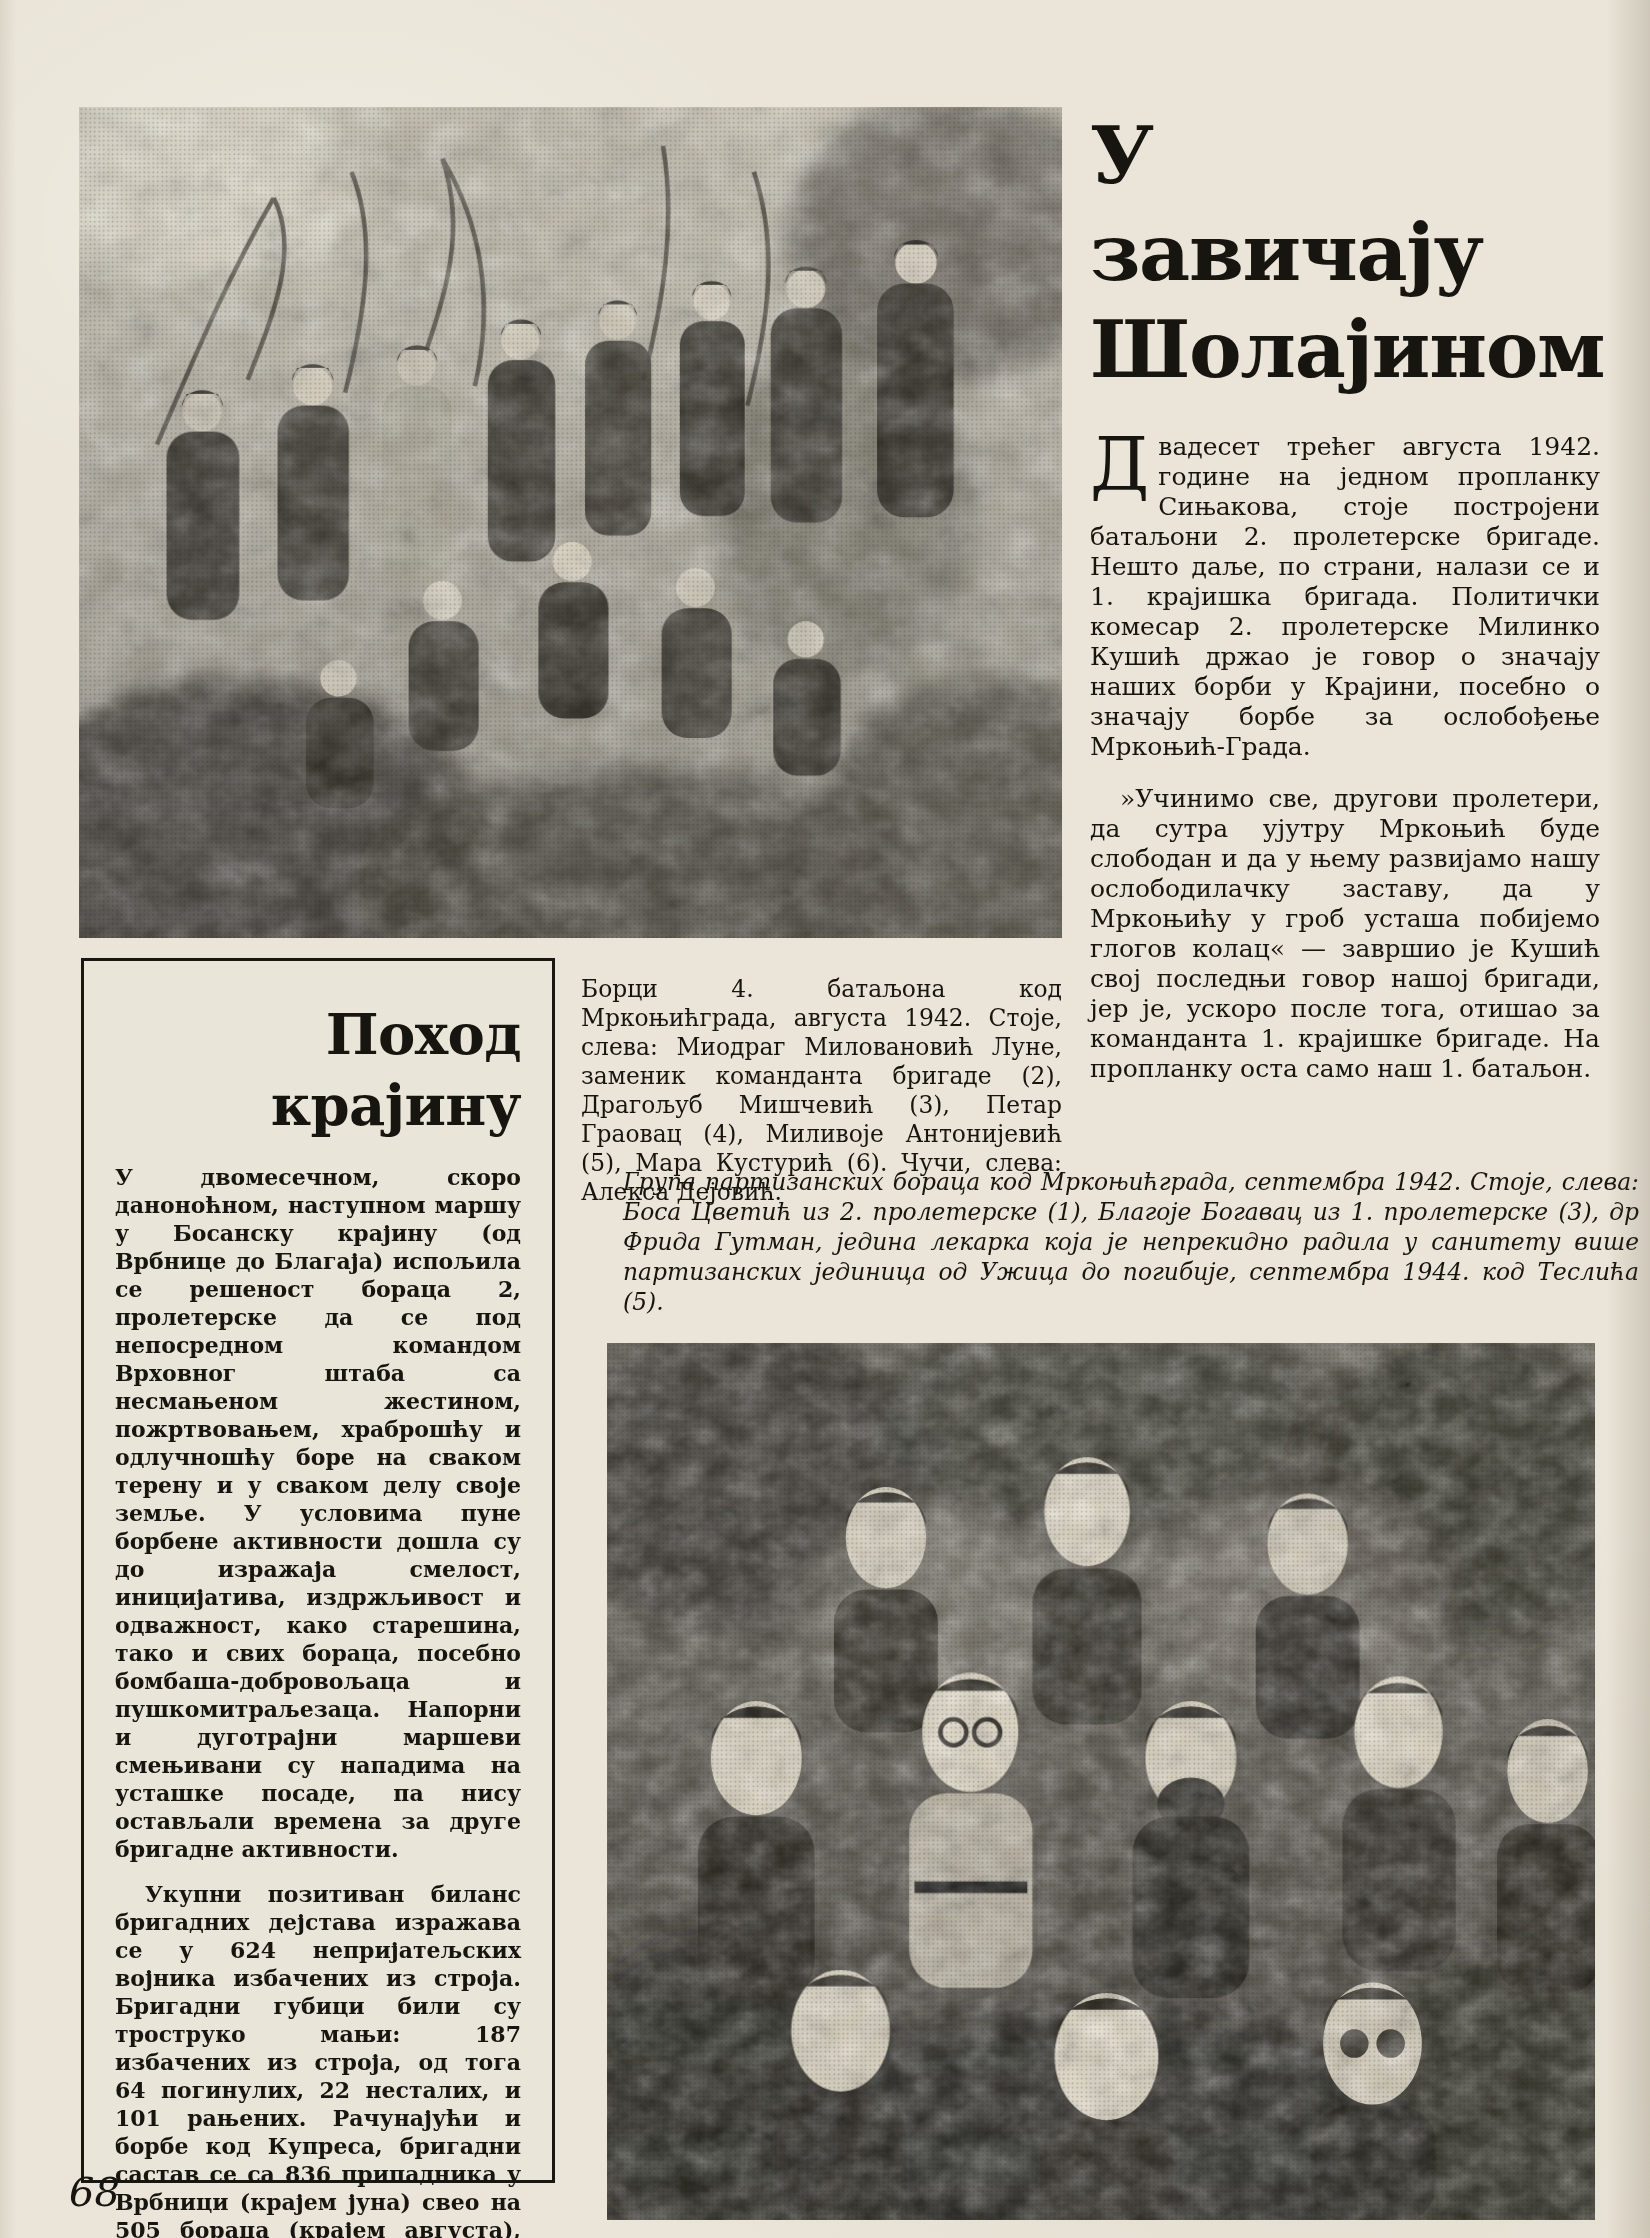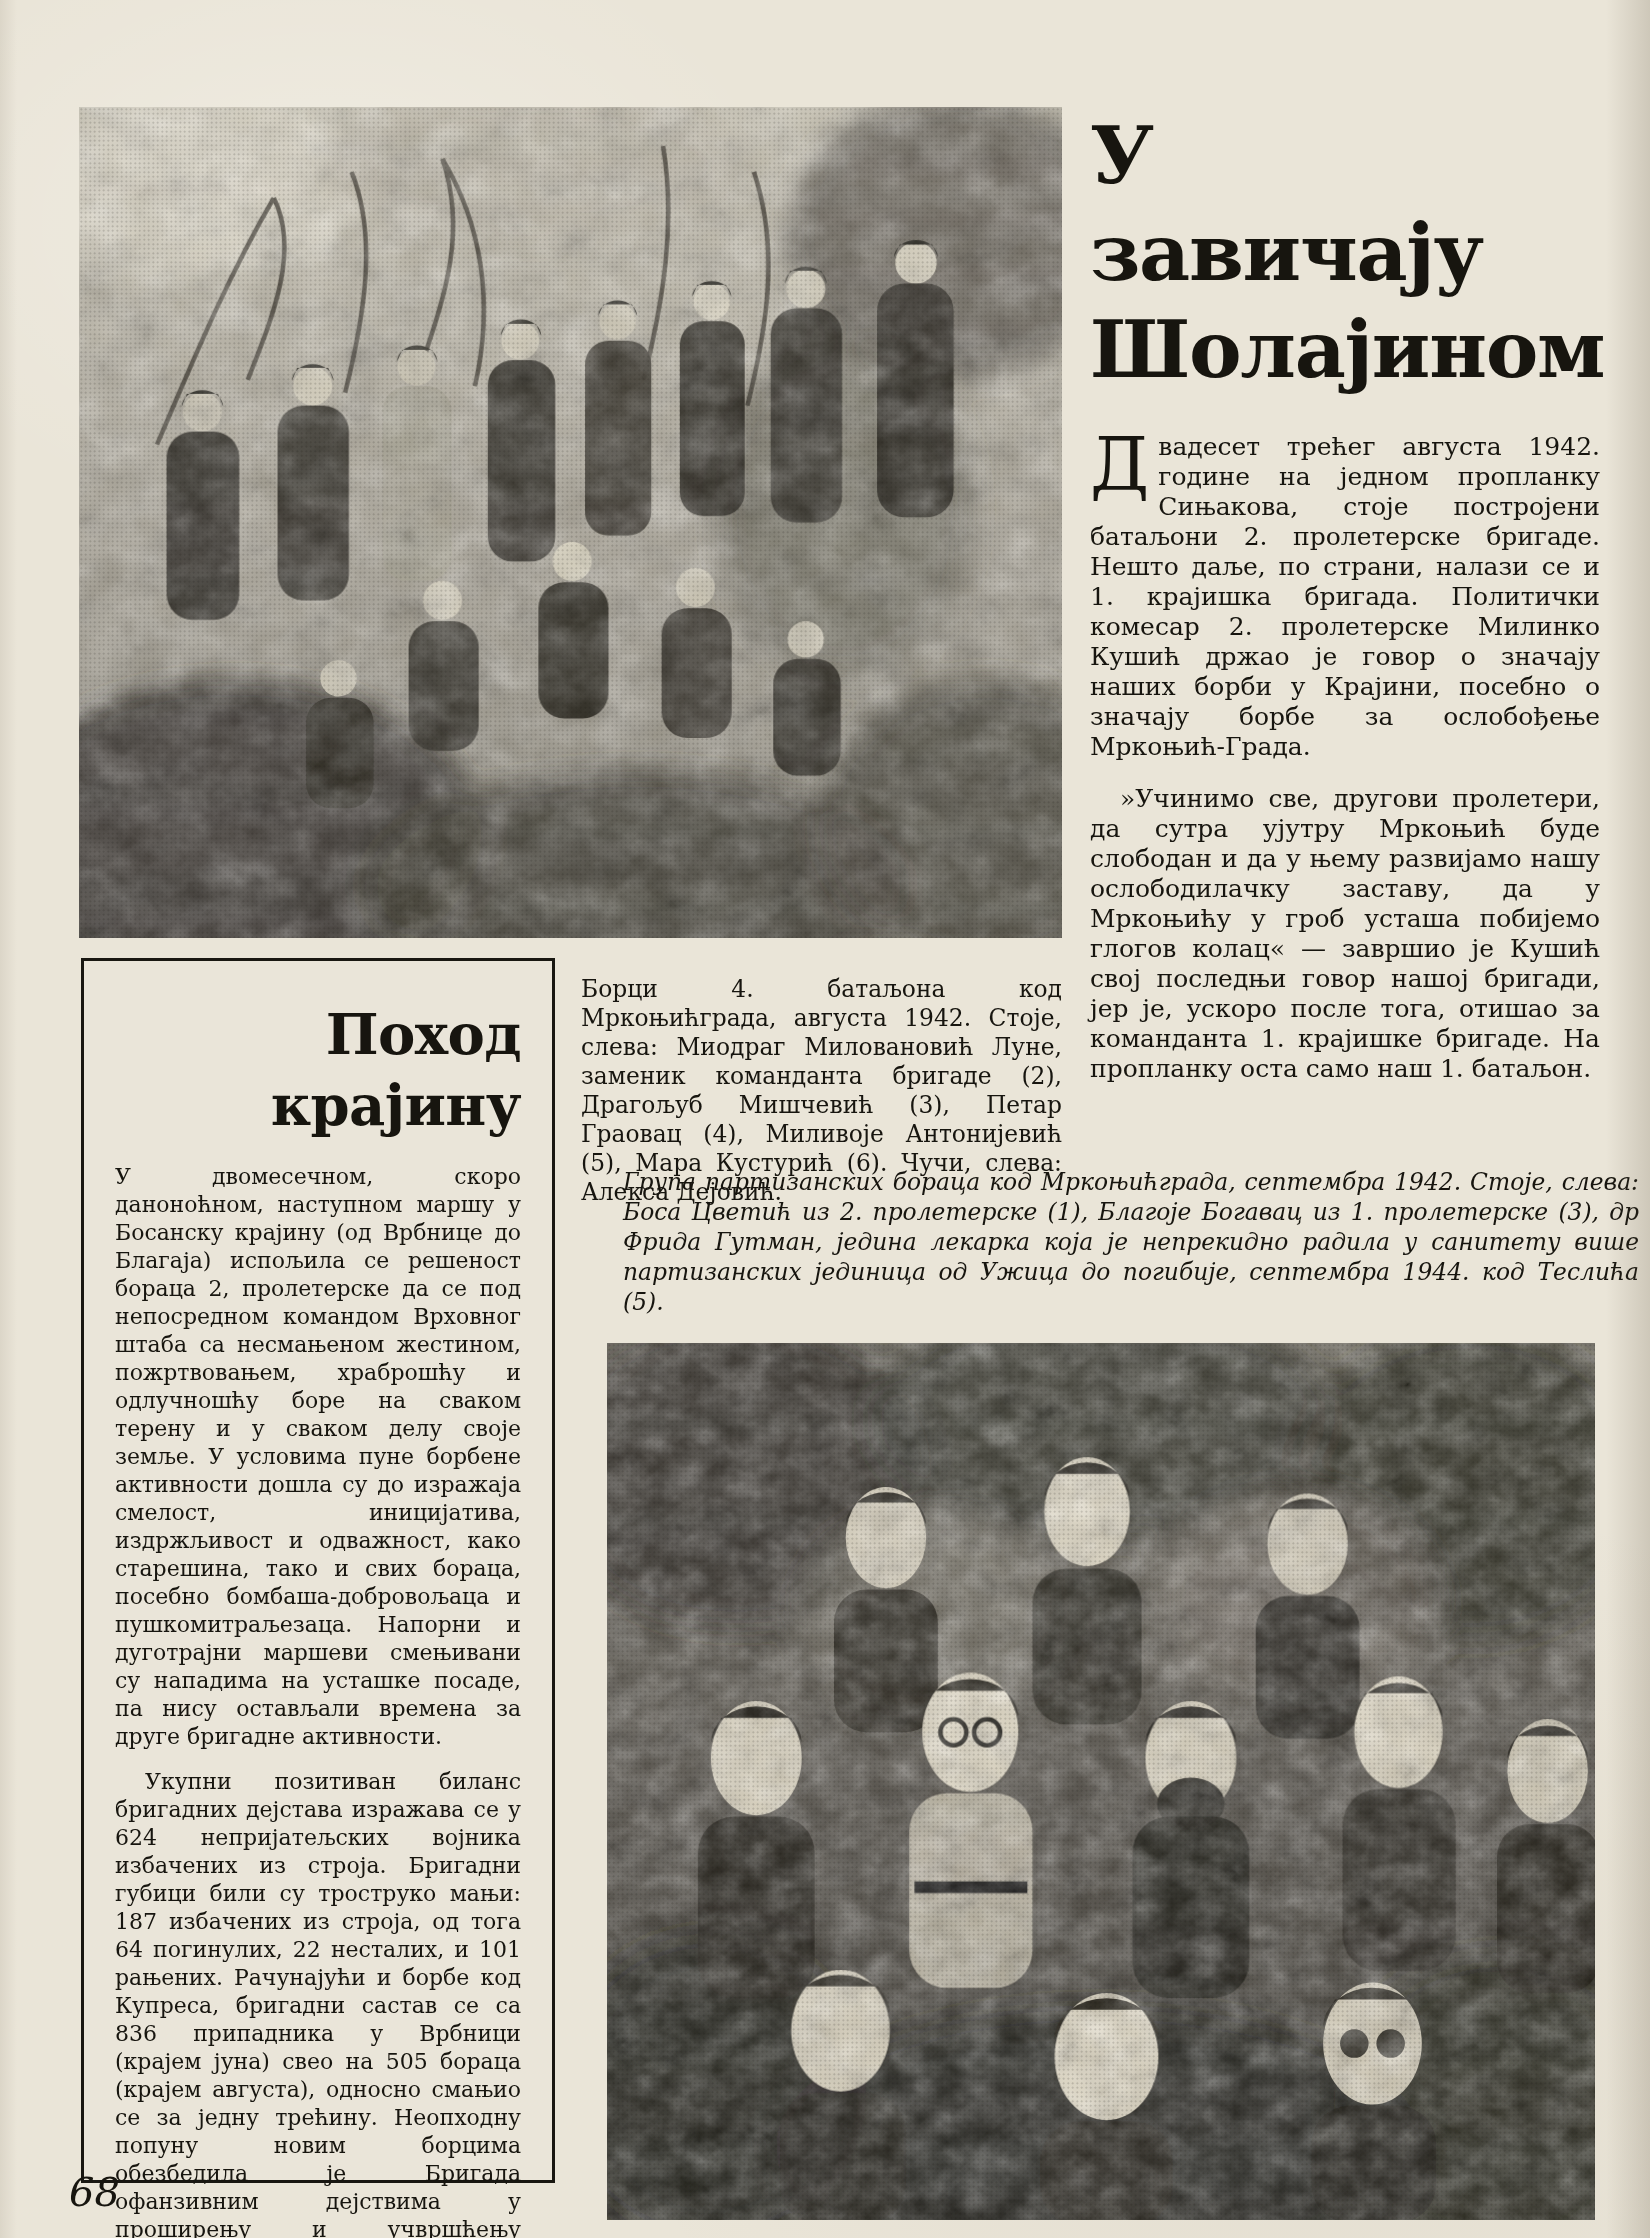--- a/index.html
+++ b/index.html
@@ -72,20 +72,21 @@
   }
   .box-inner{padding:26px 31px 0 31px;}
   .box-title{
     margin:11.7px 0 0 0;text-align:right;
     font-weight:bold;font-size:56px;line-height:71px;letter-spacing:-0.6px;
   }
   .box p{
     margin:17px 0 0 0;
     font-size:22px;line-height:28px;
     text-align:justify;
+    font-weight:bold;
   }
   .box p.tight{margin-top:22px;}
   .page-number{
     position:absolute;left:69px;top:2166px;
     font-style:italic;font-size:40px;line-height:52px;
   }
 </style>
 </head>
 <body>
 

